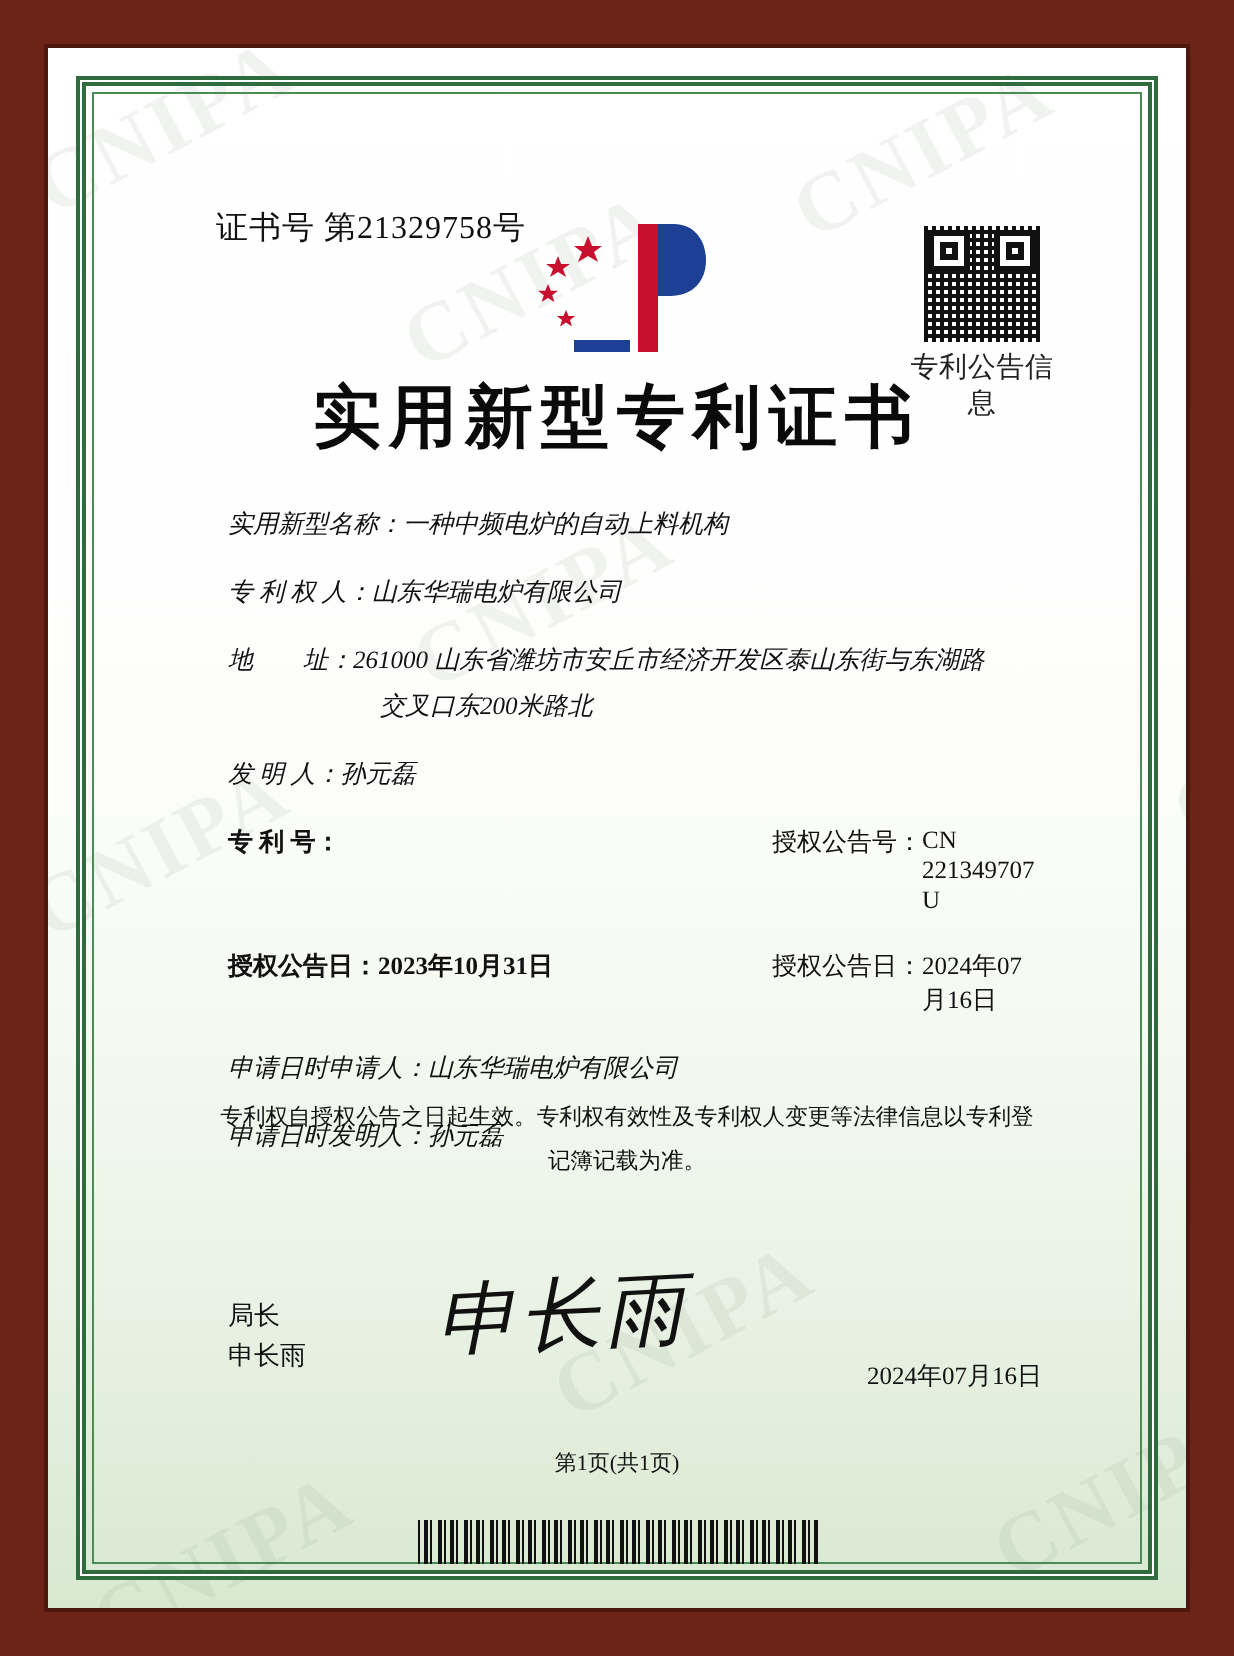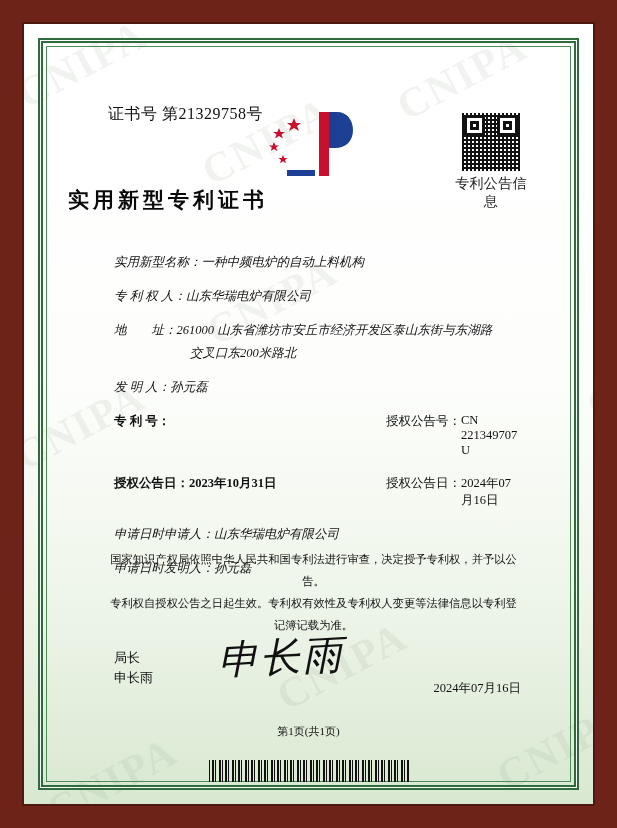--- a/index.html
+++ b/index.html
@@ -143,22 +143,22 @@
     margin-top: 3px;
     font-size: 14px;
     color: #222;
     letter-spacing: 0.3px;
   }
 
   .main-title {
     position: absolute;
     left: 0; right: 0;
     top: 118px;
-    text-align: left;
-    font-size: 21px;
+    text-align: center;
+    font-size: 34px;
     font-weight: bold;
     letter-spacing: 4px;
     color: #0a0a0a;
     font-family: "DejaVu Serif", "Liberation Serif", serif;
   }
 
   
   .fields {
     position: absolute;
     left: 46px;
@@ -365,21 +365,20 @@
         </div>
 
         <div class="row">
           <span class="label">申请日时发明人：</span>
           <span class="value">孙元磊</span>
         </div>
 
       </div>
 
       <div class="statement">
-        <div>国家知识产权局依照中华人民共和国专利法进行审查，决定授予专利权，并予以公告。</div>
         <div>专利权自授权公告之日起生效。专利权有效性及专利权人变更等法律信息以专利登记簿记载为准。</div>
       </div>
 
       <div class="sig-labels">
         <div>局长</div>
         <div>申长雨</div>
       </div>
       <div class="signature">申长雨</div>
       <div class="sig-date">2024年07月16日</div>
 

